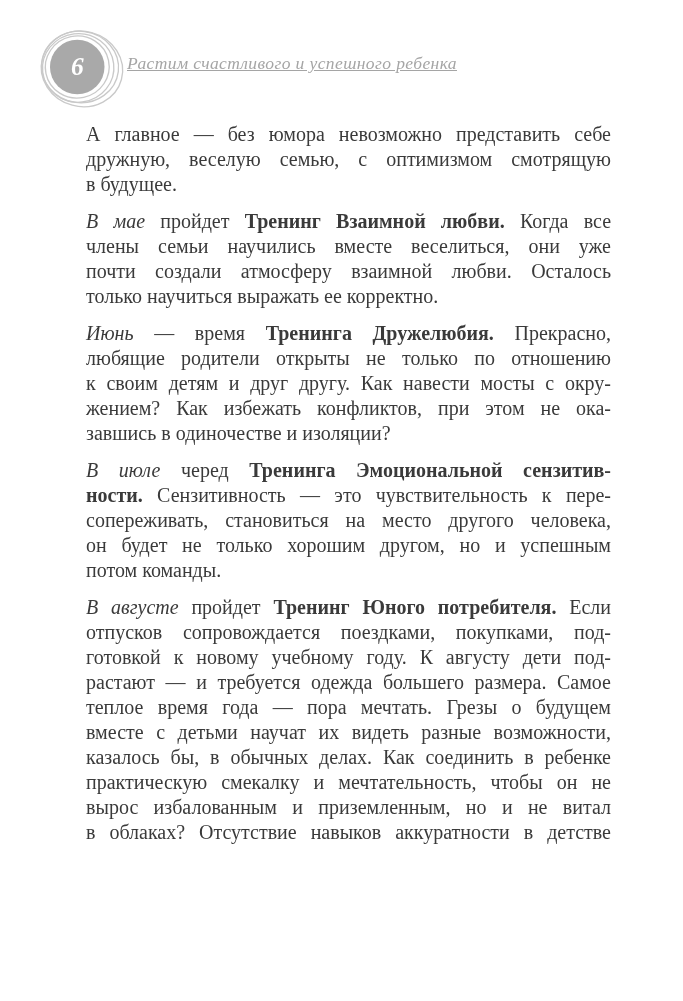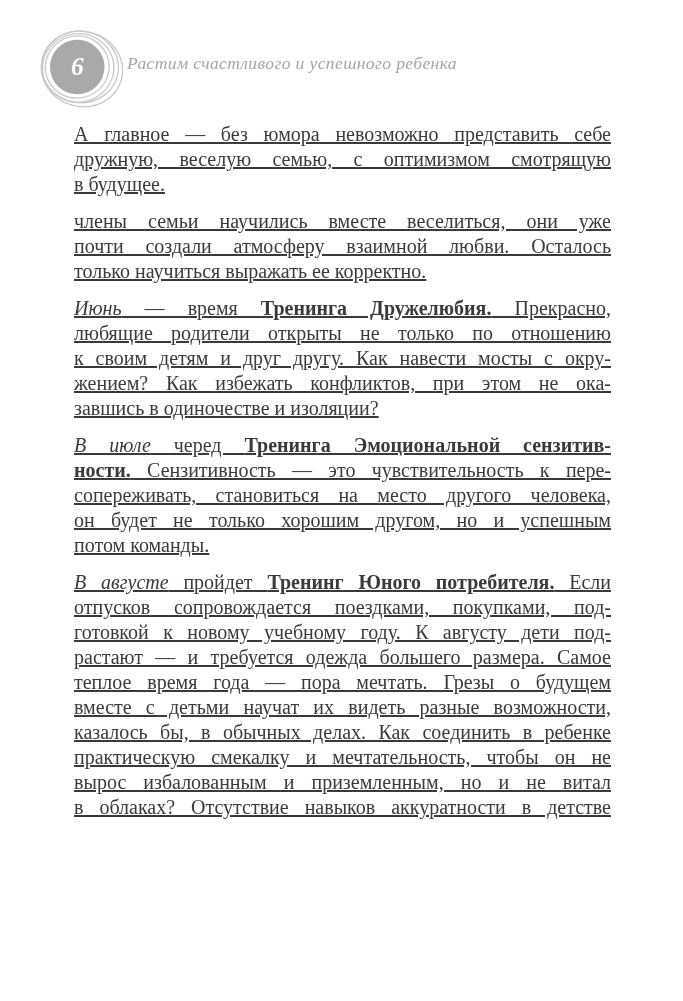--- a/index.html
+++ b/index.html
@@ -28,32 +28,33 @@
   }
   .badge svg { width: 100%; height: 100%; display: block; }
   .running-title {
     position: absolute;
     left: 127px; top: 52px;
     font-style: italic;
     font-size: 17.5px;
     line-height: 22px;
     letter-spacing: 0.4px;
     color: #a5a5a5;
+    text-decoration: underline;
   }
   
   .content {
     position: absolute;
     left: 74px; top: 110px;
     width: 537px;
     font-size: 20px;
     line-height: 25px;
     color: #3a3a3a;
   }
   .content { padding-top: 12px; }
-  .paragraph { margin: 0 0 12px 0; text-decoration: underline; }
+  .paragraph { margin: 0 0 12px 12px; }
   .line {
     text-align: justify;
     text-align-last: justify;
     -moz-text-align-last: justify;
   }
   .line.last {
     text-align-last: left;
     -moz-text-align-last: left;
   }
   .run-n { font-style: normal; font-weight: normal; }
@@ -81,20 +82,21 @@
     <div class="running-title">Растим счастливого и успешного ребенка</div>
   </header>
 
   <main class="content" id="content">
       <div class="paragraph">
         <div class="line"><span class="run-n">А главное — без юмора невозможно представить себе</span></div>
         <div class="line"><span class="run-n">дружную, веселую семью, с оптимизмом смотрящую</span></div>
         <div class="line last"><span class="run-n">в будущее.</span></div>
       </div>
       <div class="paragraph">
+        <div class="line"><span class="run-i">В мае</span><span class="run-n"> пройдет </span><span class="run-b">Тренинг Взаимной любви.</span><span class="run-n"> Когда все</span></div>
         <div class="line"><span class="run-n">члены семьи научились вместе веселиться, они уже</span></div>
         <div class="line"><span class="run-n">почти создали атмосферу взаимной любви. Осталось</span></div>
         <div class="line last"><span class="run-n">только научиться выражать ее корректно.</span></div>
       </div>
       <div class="paragraph">
         <div class="line"><span class="run-i">Июнь</span><span class="run-n"> — время </span><span class="run-b">Тренинга Дружелюбия.</span><span class="run-n"> Прекрасно,</span></div>
         <div class="line"><span class="run-n">любящие родители открыты не только по отношению</span></div>
         <div class="line"><span class="run-n">к своим детям и друг другу. Как навести мосты с окру-</span></div>
         <div class="line"><span class="run-n">жением? Как избежать конфликтов, при этом не ока-</span></div>
         <div class="line last"><span class="run-n">завшись в одиночестве и изоляции?</span></div>

